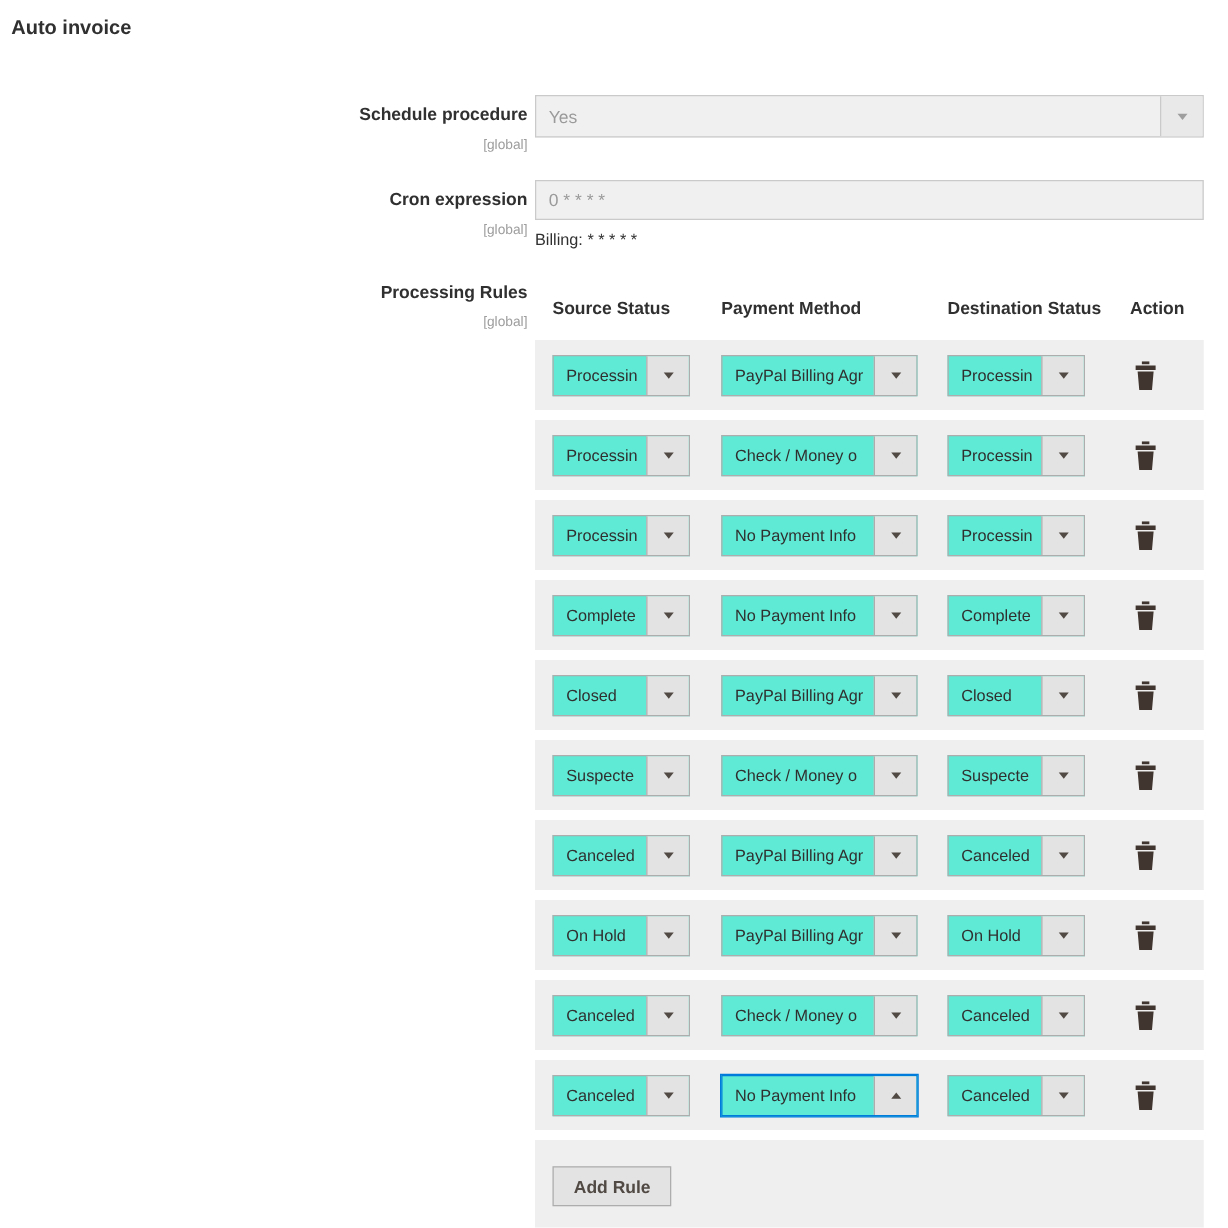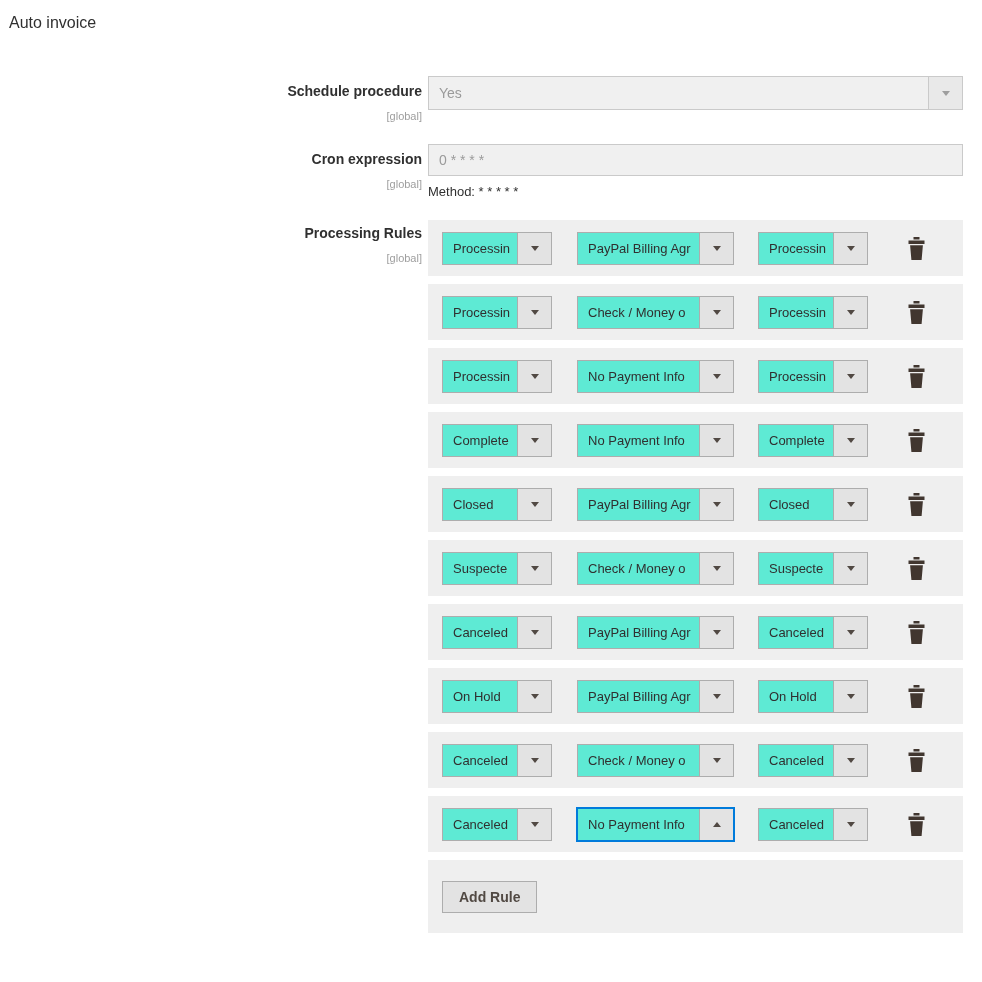--- a/index.html
+++ b/index.html
@@ -1,19 +1,19 @@
 <!DOCTYPE html>
 <html><head>
 <meta charset="utf-8">
 <style>
   * { margin:0; padding:0; box-sizing:border-box; }
   html,body { width:982px; height:982px; background:#ffffff; overflow:hidden;
     font-family:"Liberation Sans", sans-serif; color:#303030; }
   .page { position:relative; width:982px; height:982px; }
-  h1.title { font-size:16px; font-weight:normal; color:#303030; padding:14px 0 0 9px; line-height:18px; }
+  h1.title { font-size:16px; font-weight:bold; color:#303030; padding:14px 0 0 9px; line-height:18px; }
   .form { margin-top:44px; }
   .form-row { display:flex; align-items:flex-start; margin-bottom:21px; }
   .label-col { width:422px; text-align:right; padding-top:7px; }
   .label-col .lbl { font-size:14px; font-weight:bold; color:#303030; line-height:16px; display:block; }
   .label-col .scope { font-size:11px; color:#9e9e9e; line-height:14px; display:block; margin-top:10px; }
   .field-col { margin-left:6px; width:535px; }
 
   
   .select { display:flex; align-items:stretch; border:1px solid #adadad; background:#5eead4; height:33px; }
   .select.disabled { background:#f0f0f0; border-color:#cacaca; height:34px; }
@@ -70,30 +70,36 @@
       </div>
     </div>
 
     <div class="form-row">
       <div class="label-col">
         <span class="lbl">Cron expression</span>
         <span class="scope">[global]</span>
       </div>
       <div class="field-col">
         <input class="text-input" type="text" readonly="" value="0 * * * *" style="">
-        <div class="note">Method: * * * * *</div>
+        <div class="note">Billing: * * * * *</div>
       </div>
     </div>
 
     <div class="form-row" style="margin-bottom:0;">
       <div class="label-col" style="padding-top:5px;">
         <span class="lbl">Processing Rules</span>
         <span class="scope">[global]</span>
       </div>
       <div class="field-col rules-table">
+        <div class="thead">
+          <span>Source Status</span>
+          <span>Payment Method</span>
+          <span>Destination Status</span>
+          <span>Action</span>
+        </div>
         <div>
             <div class="rule-row">
               <div>
                 <div class="select w-src">
                   <span class="sel-text">Processin</span>
                   <span class="sel-btn">
                     <i class="tri down"></i>
                   </span>
                 </div>
               </div>

